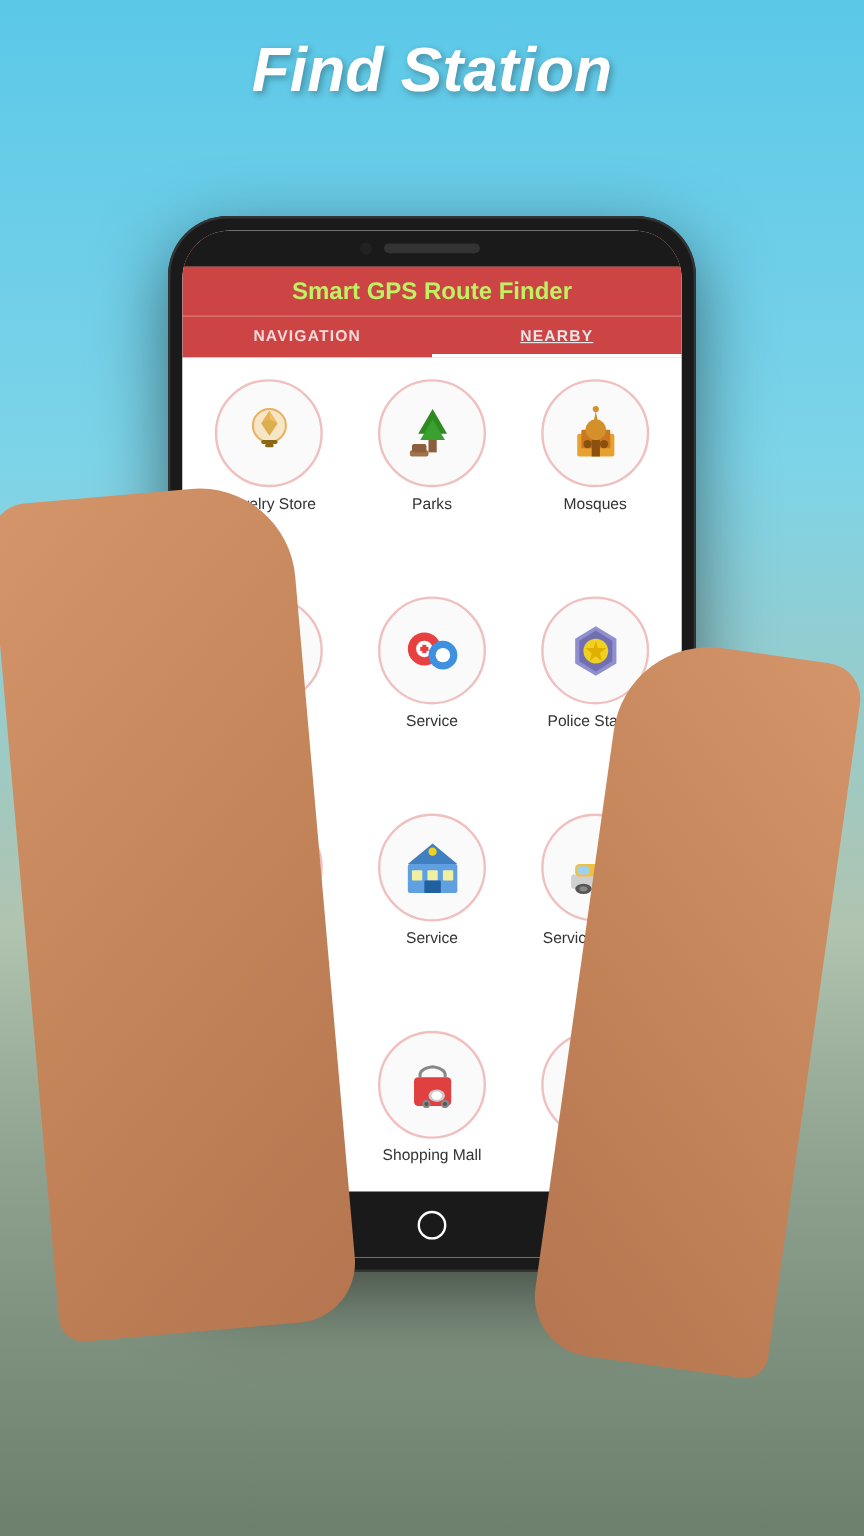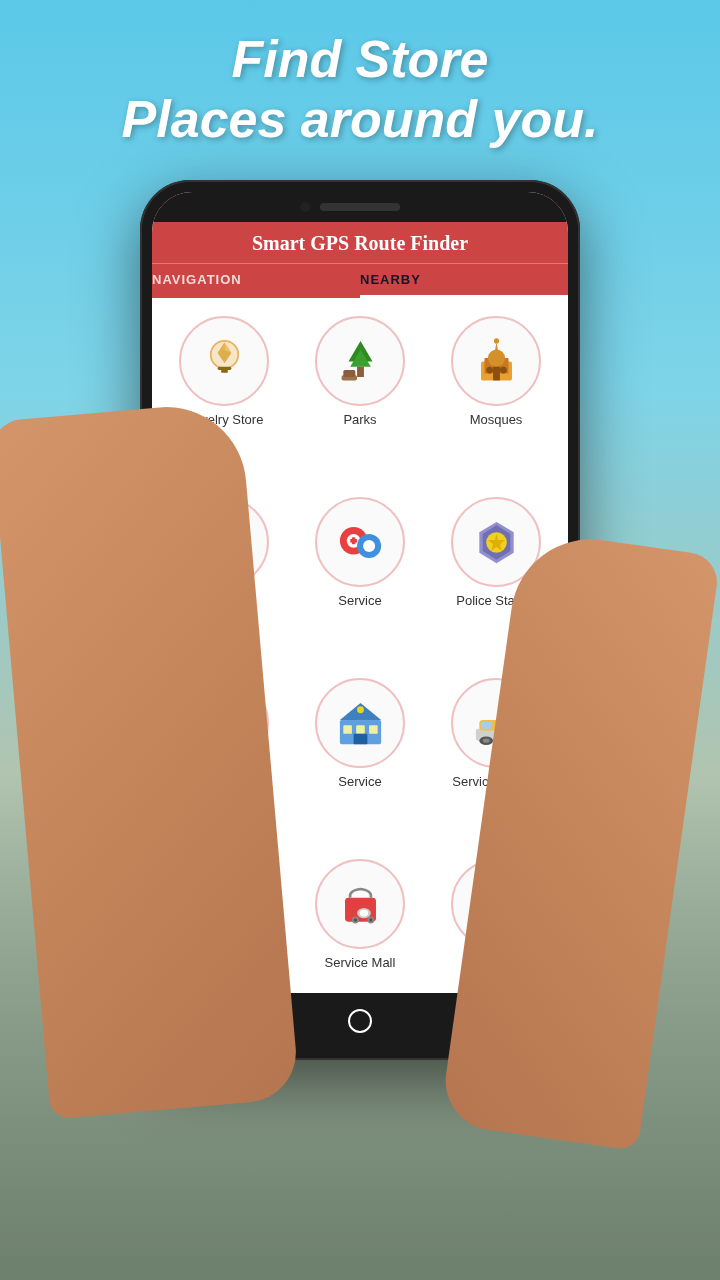--- a/index.html
+++ b/index.html
@@ -130,45 +130,45 @@
       justify-content: center;
     }
 
     
     .app-header {
       background: #cc4444;
       padding: 10px 0 0 0;
       text-align: center;
     }
     .app-title {
-      color: #ffffff;
+      color: #bef264;
       font-size: 20px;
       font-weight: bold;
       padding-bottom: 8px;
-      font-family: Liberation Serif, serif;
     }
     .app-tabs {
       display: flex;
       justify-content: space-around;
       border-top: 1px solid rgba(255,255,255,0.3);
     }
     .tab-item {
       flex: 1;
-      text-align: left;
+      text-align: center;
       padding: 8px 0;
       color: rgba(255,255,255,0.8);
       font-size: 13px;
       font-weight: bold;
       letter-spacing: 1px;
       cursor: pointer;
       border-bottom: 3px solid transparent;
     }
     .tab-item.active {
-      color: #0f172a;
+      color: #e5e5e5;
       border-bottom: 3px solid white;
+      text-decoration: underline;
     }
 
     
     .grid-content {
       padding: 10px 8px;
       display: grid;
       grid-template-columns: repeat(3, 1fr);
       gap: 8px;
       background: white;
       overflow-y: auto;
@@ -272,22 +272,21 @@
       height: 55px;
     }
   </style>
 </head>
 <body>
 
 <div class="bg-overlay"></div>
 <div class="city-bg"></div>
 
 <div class="header-text">
-  <div>Find Store</div>
-  <div>Places around you.</div>
+  <div>Find Station</div>
 </div>
 
 <div class="phone-wrapper">
 
   <div class="hand-left"></div>
   <div class="hand-right"></div>
 
   <div class="phone-outer">
     <div class="phone-screen">
 
@@ -472,21 +471,21 @@
               <path d="M20,24 Q18,16 32,14 Q46,16 44,24" stroke="#888" stroke-width="3" fill="none"></path>
               <rect x="14" y="24" width="36" height="28" rx="4" fill="#e04040"></rect>
               <ellipse cx="36" cy="42" rx="8" ry="6" fill="#ccc"></ellipse>
               <ellipse cx="36" cy="42" rx="5" ry="4" fill="white"></ellipse>
               <circle cx="26" cy="50" r="4" fill="#888"></circle>
               <circle cx="44" cy="50" r="4" fill="#888"></circle>
               <circle cx="26" cy="50" r="2" fill="#555"></circle>
               <circle cx="44" cy="50" r="2" fill="#555"></circle>
             </svg>
           </div>
-          <span class="item-label">Service Mall</span>
+          <span class="item-label">Shopping Mall</span>
         </div>
 
         <div class="grid-item">
           <div class="icon-circle">
             <svg class="icon-svg" viewBox="0 0 64 64">
               <ellipse cx="32" cy="40" rx="26" ry="16" fill="#50a030"></ellipse>
               <ellipse cx="32" cy="38" rx="26" ry="16" fill="#60b040"></ellipse>
               <ellipse cx="32" cy="38" rx="20" ry="12" fill="#50a030"></ellipse>
               <ellipse cx="32" cy="38" rx="12" ry="7" fill="#40902a" stroke="white" stroke-width="1"></ellipse>
               <rect x="28" y="10" width="3" height="16" fill="#e04040"></rect>

